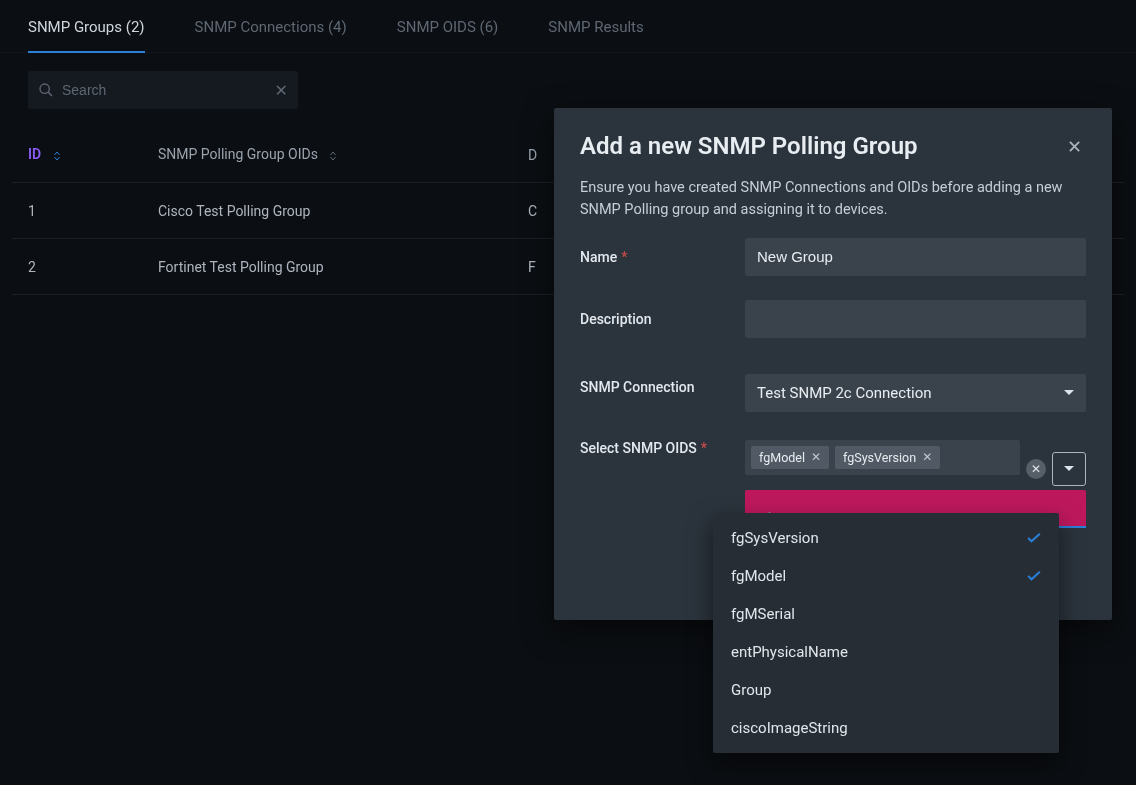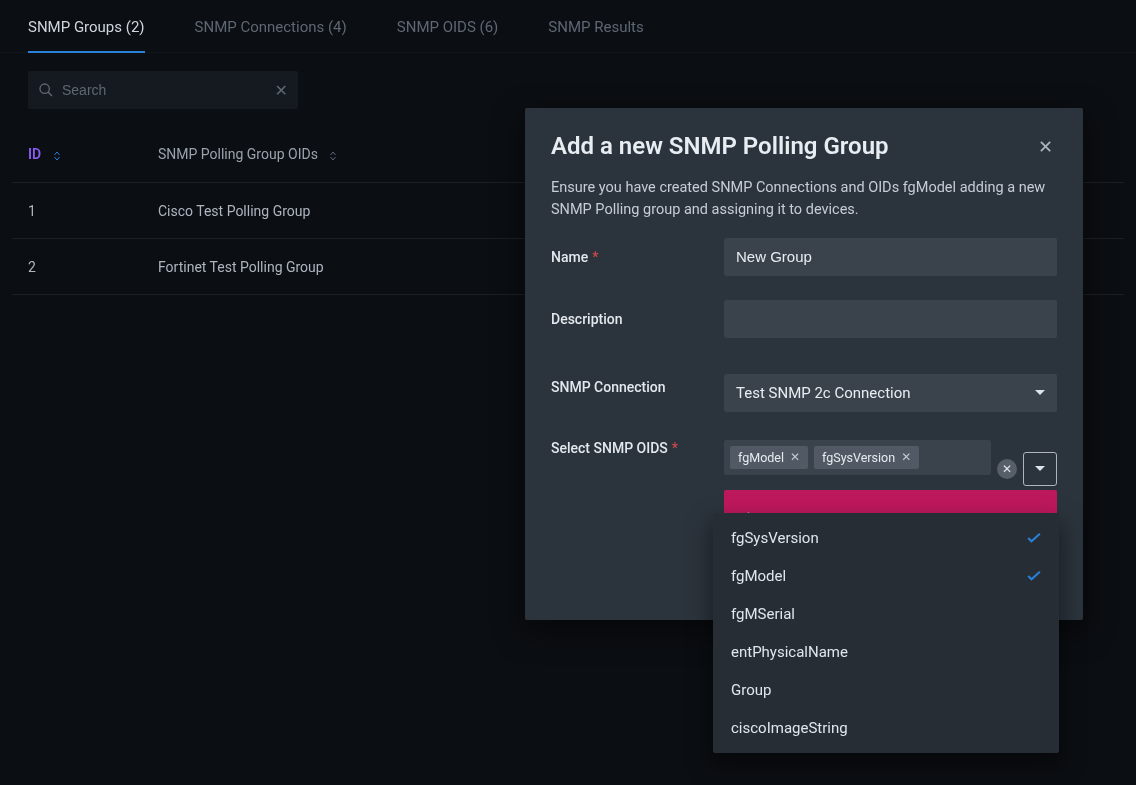--- a/index.html
+++ b/index.html
@@ -83,21 +83,21 @@
   .sort-icon {
     display: inline-flex;
     vertical-align: middle;
     margin-left: 6px;
   }
   .table-row { color: #aeb5bf; }
 
   
   .modal {
     position: absolute;
-    left: 525px;
+    left: 554px;
     top: 108px;
     width: 558px;
     background: #2b333c;
     border-radius: 2px;
     box-shadow: 0 10px 30px rgba(0,0,0,0.5);
     padding: 0;
   }
   .modal-head {
     padding: 24px 26px 0 26px;
     display: flex;
@@ -119,21 +119,20 @@
     padding: 16px 26px 4px 26px;
     font-size: 14.5px;
     line-height: 1.55;
     color: #c6cdd6;
   }
   .form-row {
     display: grid;
     grid-template-columns: 165px 1fr;
     align-items: center;
     padding: 12px 26px;
-    gap: 8px;
   }
   .form-row.top-align { align-items: flex-start; padding-top: 16px; }
   .form-label {
     font-size: 14px;
     color: #e3e8ee;
     font-weight: 500;
   }
   .req { color: #c94b4b; margin-left: 4px; }
   .text-input, .select-box {
     background: #3a424b;
@@ -322,21 +321,21 @@
     <div>F</div>
     <div style="text-align:right;">tion</div>
   </div>
 </div>
 
 <div class="modal">
   <div class="modal-head">
     <div class="modal-title">Add a new SNMP Polling Group</div>
     <div class="modal-close">✕</div>
   </div>
-  <div class="modal-desc">Ensure you have created SNMP Connections and OIDs fgModel adding a new SNMP Polling group and assigning it to devices.</div>
+  <div class="modal-desc">Ensure you have created SNMP Connections and OIDs before adding a new SNMP Polling group and assigning it to devices.</div>
 
   <div class="form-row">
     <div class="form-label">
       <span>Name</span><span class="req">*</span>
     </div>
     <input class="text-input" value="New Group" style="">
   </div>
 
   <div class="form-row">
     <div class="form-label">Description</div>

